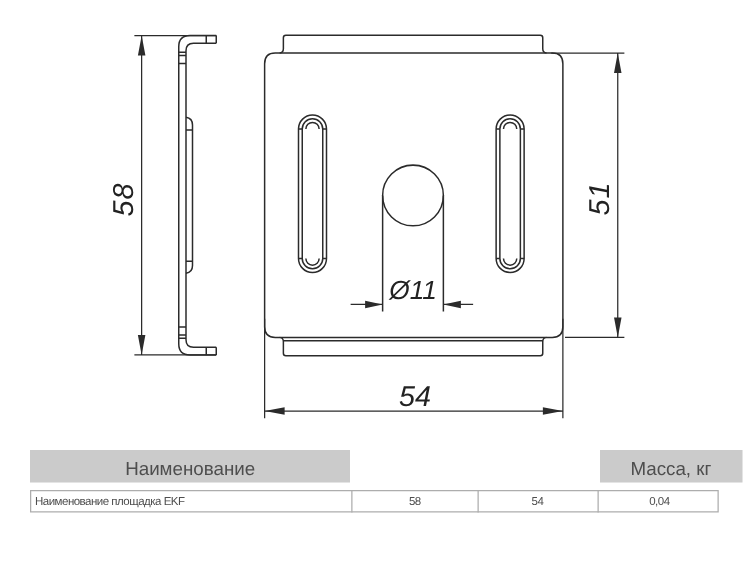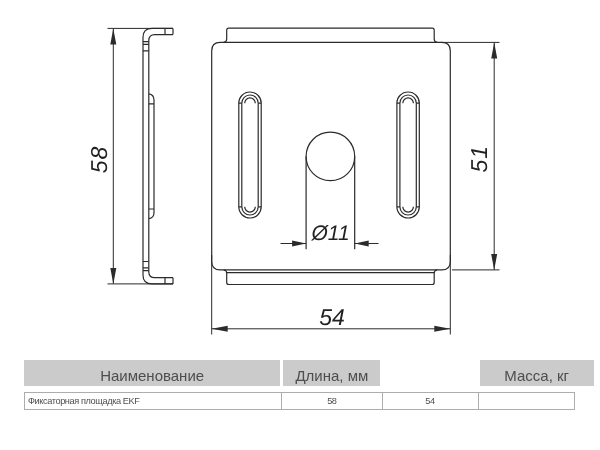--- a/index.html
+++ b/index.html
@@ -81,30 +81,30 @@
     <text x="479.5" y="158.7" font-size="23" letter-spacing="1" transform="rotate(-90 479.5 158.7)" dy="7.5">51</text>
 
     <text x="332" y="324.5" font-size="23">54</text>
 
     <text x="330.5" y="239.5" font-size="21">Ø11</text>
   </g>
 </svg>
 
 <div class="thead" style="left:24.3px;top:360px;width:255.7px;height:25.5px;">Наименование</div>
 
-<div class="thead" style="left:283.4px;top:360px;width:96.9px;height:25.5px;">Длина, мм</div>
 
 
 <div class="thead" style="left:479.7px;top:360px;width:114px;height:25.5px;">Масса, кг</div>
 
 <div style="position:absolute;left:24.3px;top:392px;width:549px;height:15.8px;border:1px solid #a9adb2;"></div>
 
 <div style="position:absolute;left:281px;top:392px;width:1px;height:17.8px;background:#a9adb2;"></div>
 <div style="position:absolute;left:381.8px;top:392px;width:1px;height:17.8px;background:#a9adb2;"></div>
 <div style="position:absolute;left:477.8px;top:392px;width:1px;height:17.8px;background:#a9adb2;"></div>
 
-<div class="tcell" style="left:28px;top:392px;height:17.8px;justify-content:flex-start;">Фиксаторная площадка EKF</div>
+<div class="tcell" style="left:28px;top:392px;height:17.8px;justify-content:flex-start;">Наименование площадка EKF</div>
 
 <div class="tcell" style="left:283.4px;top:392px;width:96.9px;height:17.8px;">58</div>
 
 <div class="tcell" style="left:383.7px;top:392px;width:92.6px;height:17.8px;">54</div>
 
+<div class="tcell" style="left:479.7px;top:392px;width:95.6px;height:17.8px;">0,04</div>
 </div>
 
 </body></html>

